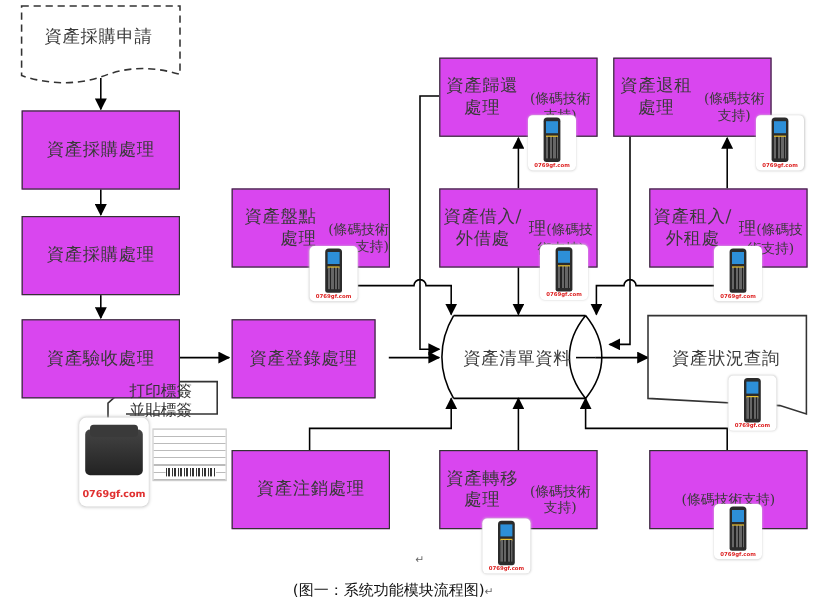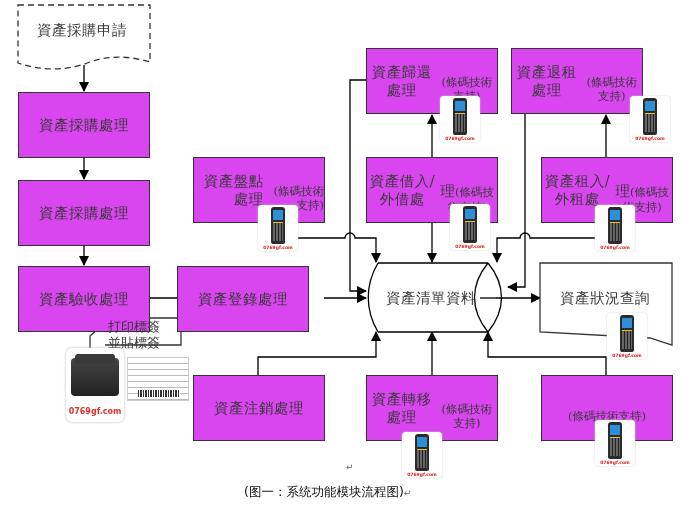--- a/index.html
+++ b/index.html
@@ -104,21 +104,21 @@
   <div class="url">0769gf.com</div>
 </div>
 <div class="label">
     <div class="bar"></div>
   </div>
 
 <div class="box" style="left:193px;top:157px;width:132px;height:66px;text-align:right;">
   <span class="t">資產盤點處理</span>
   <span class="s">(條碼技術支持)</span>
 </div>
-<div class="box" style="left:177px;top:266px;width:132px;height:66px;">
+<div class="box" style="left:193px;top:266px;width:120px;height:66px;">
   <span class="t">資產登錄處理</span>
 </div>
 <div class="box" style="left:193px;top:375px;width:132px;height:66px;">
   <span class="t">資產注銷處理</span>
 </div>
 
 <div class="box" style="left:366px;top:48px;width:132px;height:66px;">
   <span class="t">資產歸還處理</span>
   <span class="s">(條碼技術支持)</span>
 </div>

